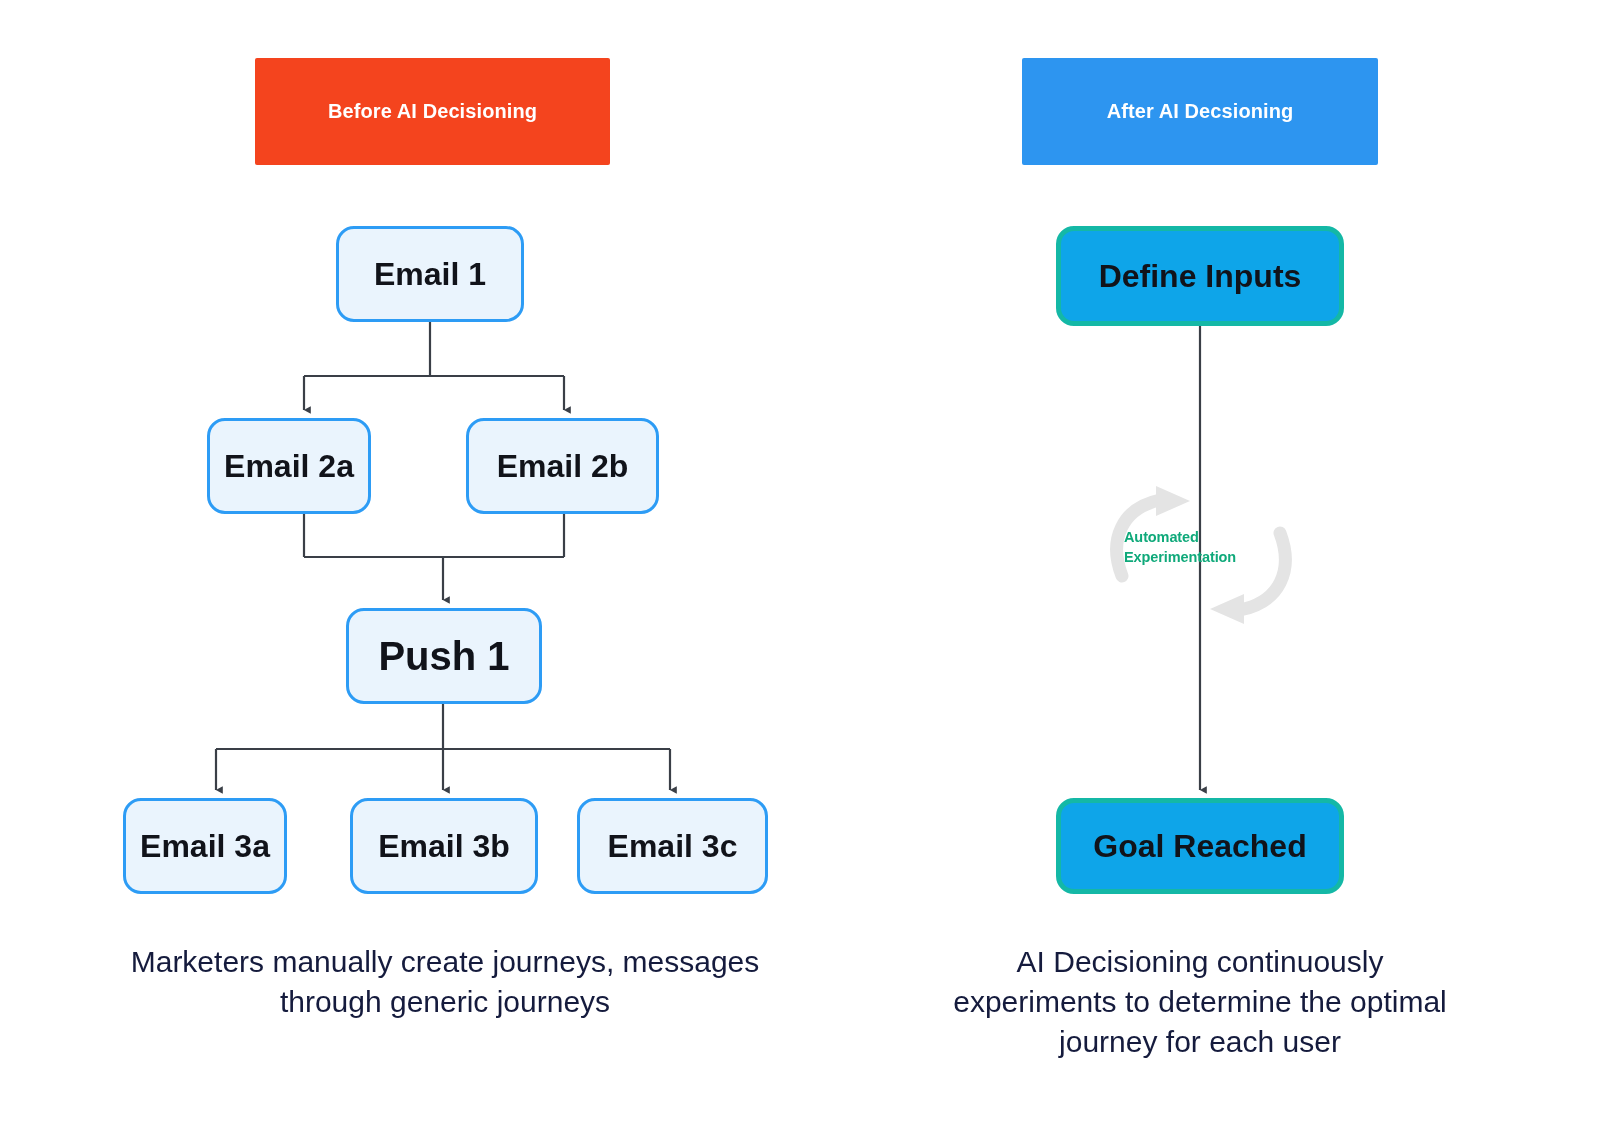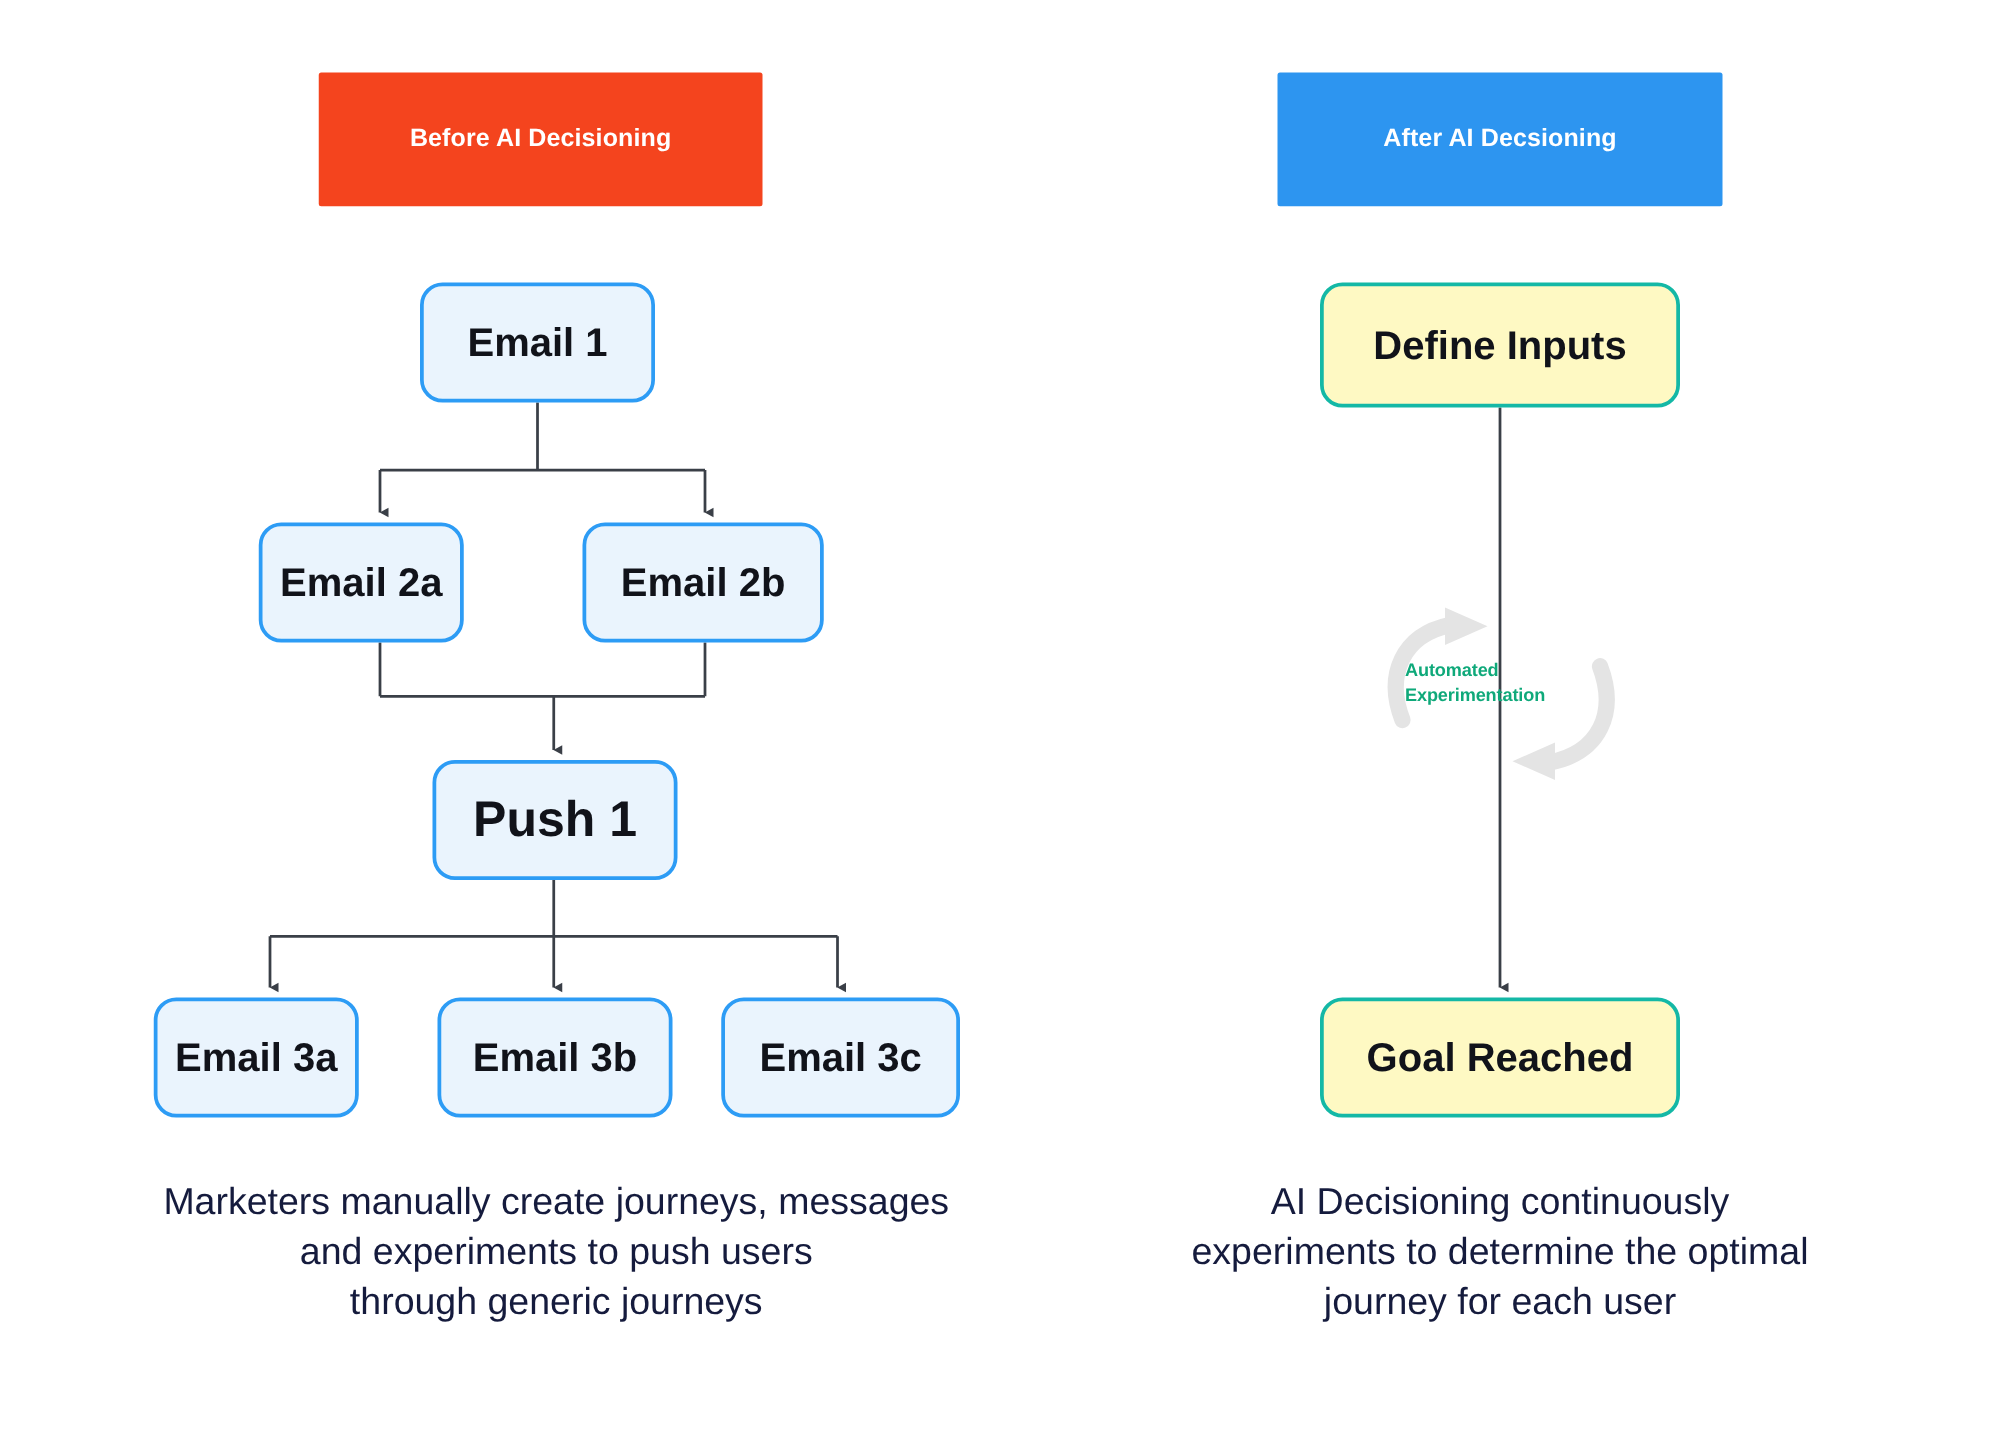--- a/index.html
+++ b/index.html
@@ -37,22 +37,22 @@
     font-weight:bold;
     color:#11131a;
     text-align:center;
     line-height:1;
   }
   .node.blue{
     background:#eaf4fd;
     border:3px solid #2d9cf5;
   }
   .node.green{
-    background:#fef9c3;
-    border:3px solid #14b8a6;
+    background:#0ea5e9;
+    border:5px solid #14b8a6;
   }
 
   
   #node-email1   {left:336px; top:226px; width:188px; height:96px;  font-size:32px;}
   #node-email2a  {left:207px; top:418px; width:164px; height:96px;  font-size:32px;}
   #node-email2b  {left:466px; top:418px; width:193px; height:96px;  font-size:32px;}
   #node-push1    {left:346px; top:608px; width:196px; height:96px;  font-size:40px;}
   #node-email3a  {left:123px; top:798px; width:164px; height:96px;  font-size:32px;}
   #node-email3b  {left:350px; top:798px; width:188px; height:96px;  font-size:32px;}
   #node-email3c  {left:577px; top:798px; width:191px; height:96px;  font-size:32px;}
@@ -155,21 +155,20 @@
 
   <div class="node green" id="node-goal">Goal Reached</div>
 
   <div class="cycle-label">
     <span>Automated</span>
     <span>Experimentation</span>
   </div>
 
   <div class="caption" id="caption-left">
     <span>Marketers manually create journeys, messages</span>
-    <span>and experiments to push users</span>
     <span>through generic journeys</span>
   </div>
 
   <div class="caption" id="caption-right">
     <span>AI Decisioning continuously</span>
     <span>experiments to determine the optimal</span>
     <span>journey for each user</span>
   </div>
 
 </div>

